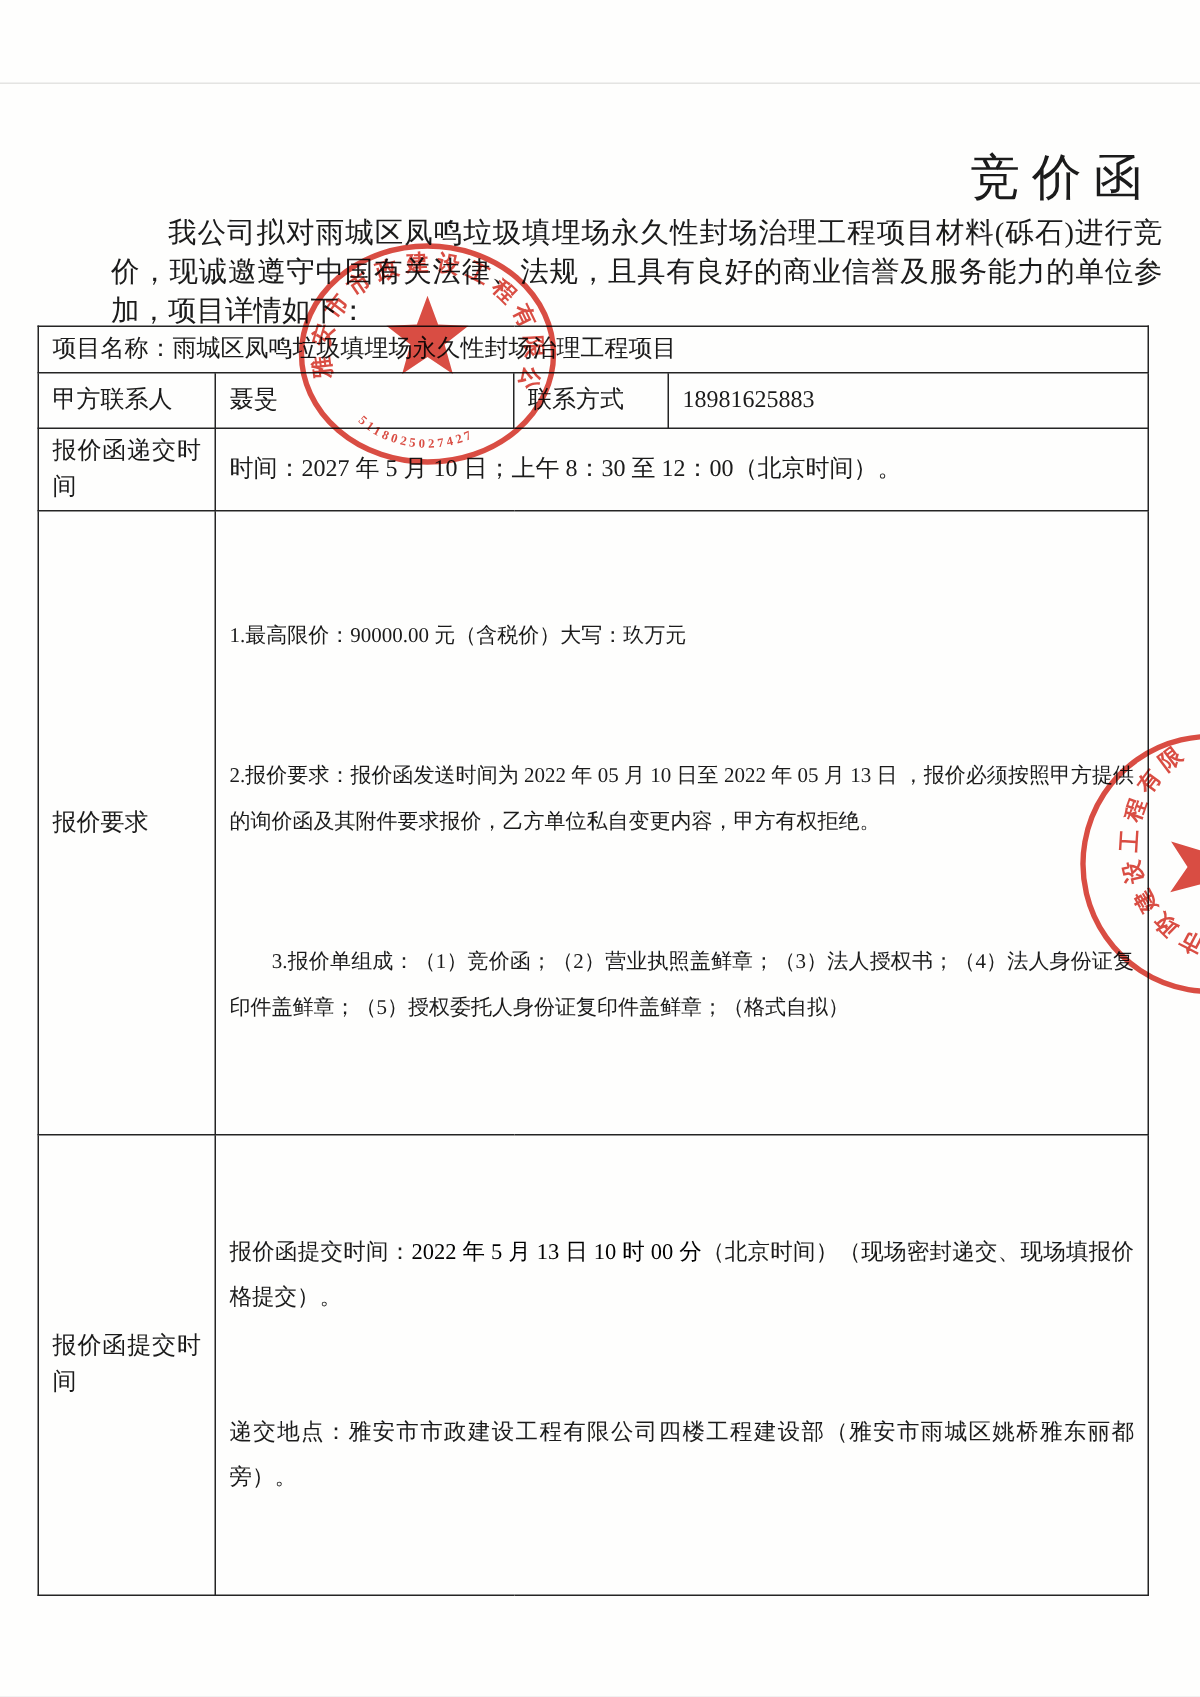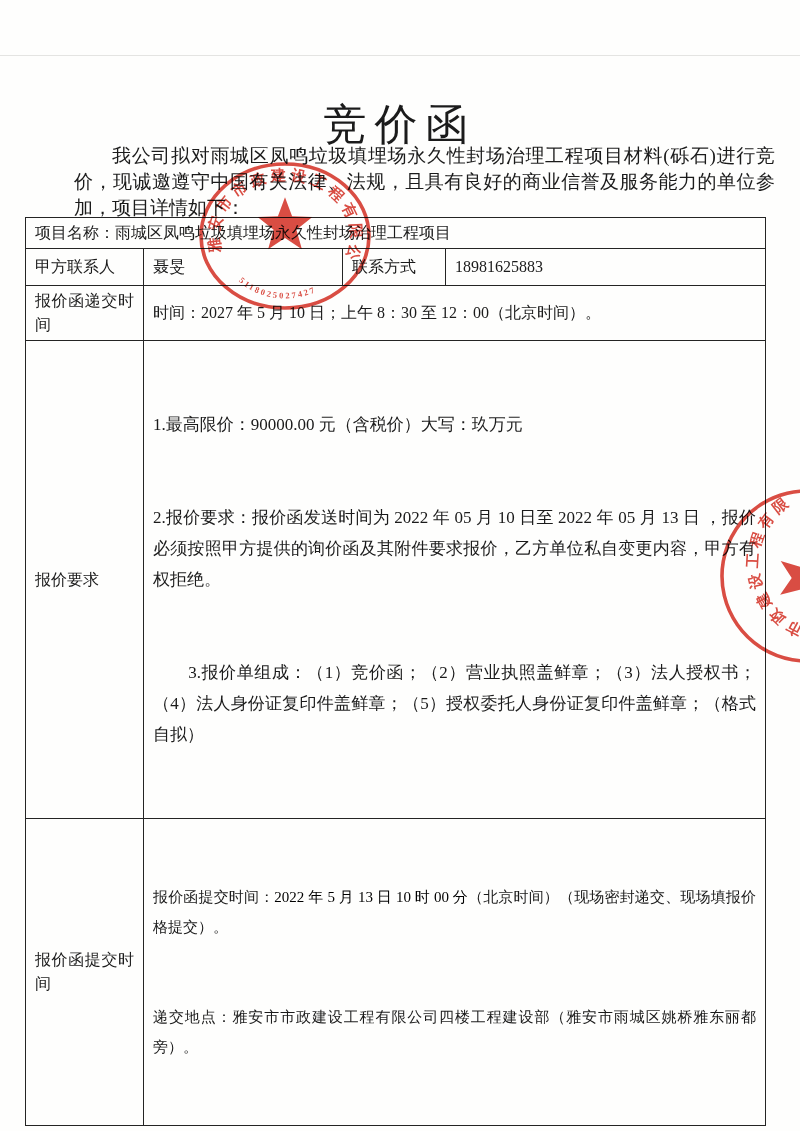--- a/index.html
+++ b/index.html
@@ -5,41 +5,41 @@
   html,body{margin:0;padding:0;background:#e8e8e8;}
   .page{
     position:relative;width:800px;height:1131px;margin:0 auto;
     background:#fefefd;overflow:hidden;
     font-family:"Liberation Serif","DejaVu Serif",serif;
     color:#1b1b1b;
   }
   .scan-line{position:absolute;left:0;top:55px;width:100%;height:1px;background:#d9d9d6;opacity:.7;}
   .doc-title{
     position:absolute;top:96px;left:30px;width:740px;
-    text-align:center;font-size:43px;letter-spacing:8px;font-weight:500;
+    text-align:right;font-size:33px;letter-spacing:8px;font-weight:500;
   }
   .intro{
     position:absolute;top:143px;left:54px;width:701px;
     font-size:19px;line-height:26px;text-indent:2em;text-align:justify;
     white-space:pre-wrap;
     margin-left:20px;
   }
   table.bid{
     position:absolute;left:25px;top:217px;width:740px;
     border-collapse:collapse;table-layout:fixed;
   }
   table.bid td{
     border:1px solid #242424;
     font-size:16px;line-height:24px;
     padding:3px 9px;vertical-align:middle;
     overflow:hidden;white-space:pre-wrap;text-align:justify;
   }
   td.label-cell{padding-left:8px;}
   .r4 .label-cell{line-height:29px;}
-  .r7 td.content{font-size:17px;line-height:31px;padding:6px 9px;}
+  .r7 td.content{font-size:14px;line-height:31px;padding:6px 9px;}
   .r8 td.content{font-size:15px;line-height:30px;padding:3px 9px;}
   .u{text-underline-offset:3px;}
   .gray{color:#000000;}
   .stamp{position:absolute;mix-blend-mode:multiply;opacity:.9;pointer-events:none;}
   .stamp-1{left:196px;top:160px;width:178px;height:152px;}
   .stamp-2{left:714px;top:486px;width:186px;height:180px;transform:rotate(-125deg);}
   .stamp svg{display:block;width:100%;height:100%;}
   .stamp text{font-family:"Liberation Serif","DejaVu Serif",serif;fill:#d6392e;}
   .ring-text{font-size:15px;letter-spacing:4.5px;font-weight:600;}
   .serial-text{font-size:8.5px;letter-spacing:2.2px;font-weight:600;}

